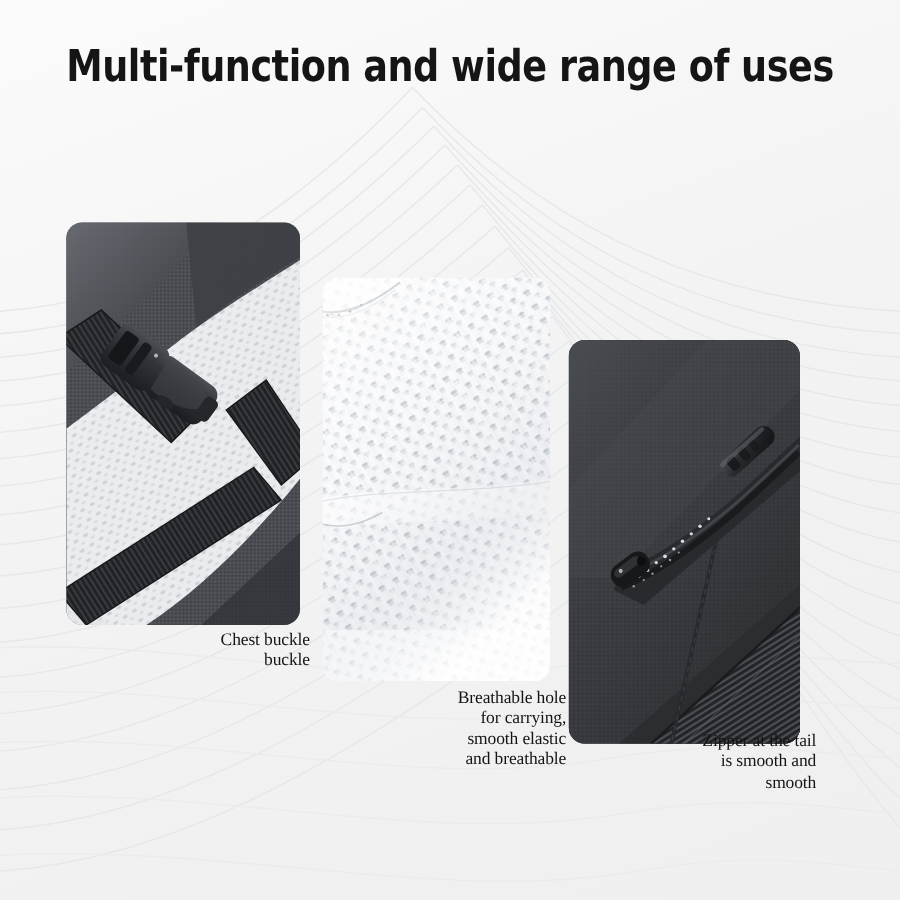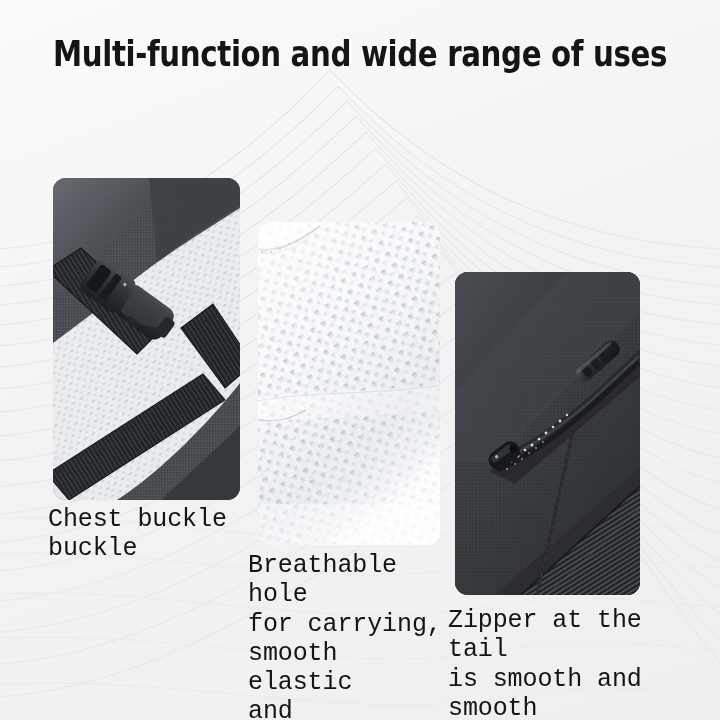--- a/index.html
+++ b/index.html
@@ -86,32 +86,32 @@
     width: 185px;
     height: 323px;
     background: #3a3c40;
   }
 
   .panel svg { display: block; width: 100%; height: 100%; }
 
   
   .caption {
     position: absolute;
-    text-align: left;
+    text-align: right;
     color: #141414;
-    font-family: Liberation Mono, monospace;
-    font-size: 25px;
+    font-family: Liberation Serif, serif;
+    font-size: 14px;
     font-weight: 400;
     line-height: 1.17;
     white-space: pre-line;
     letter-spacing: -0.1px;
   }
   #caption-buckle  { left: 48px;  top: 505px; width: 200px; }
   #caption-mesh    { left: 248px; top: 551px; width: 205px; }
-  #caption-zipper  { left: 448px; top: 606px; width: 205px; }
+  #caption-zipper  { left: 448px; top: 586px; width: 205px; }
 </style>
 </head>
 <body>
 
 <div class="poster">
 
   <div class="bg-wash"></div>
   <div class="bg-topo">
     <svg viewBox="0 0 720 720" preserveAspectRatio="none" aria-hidden="true">
       <defs>

